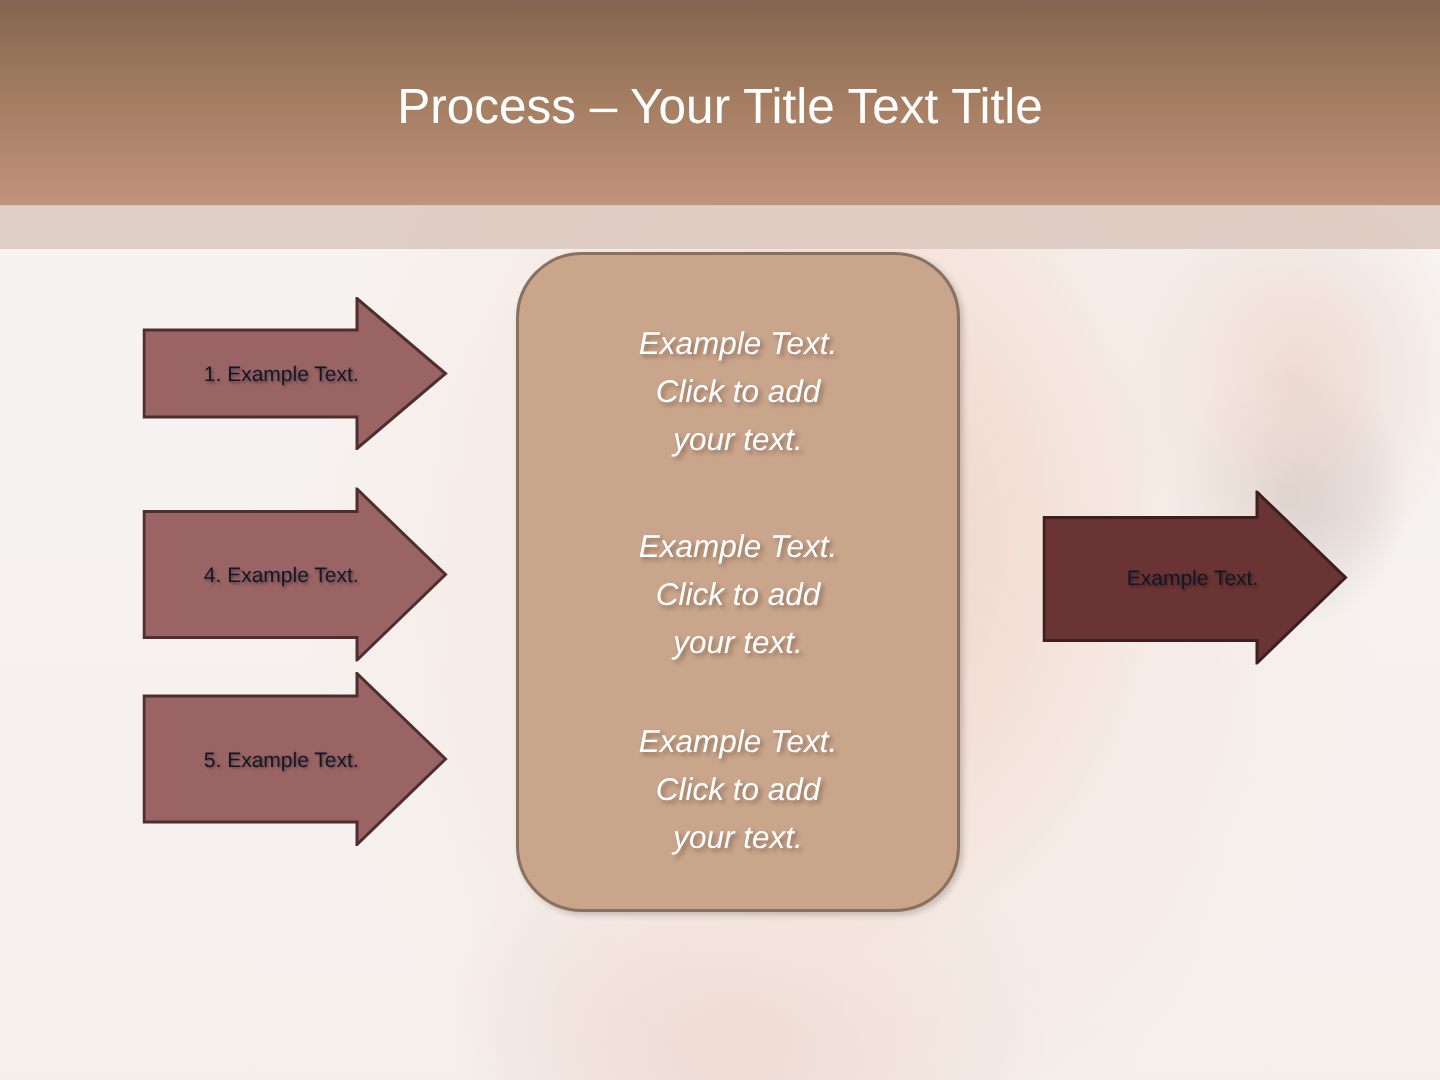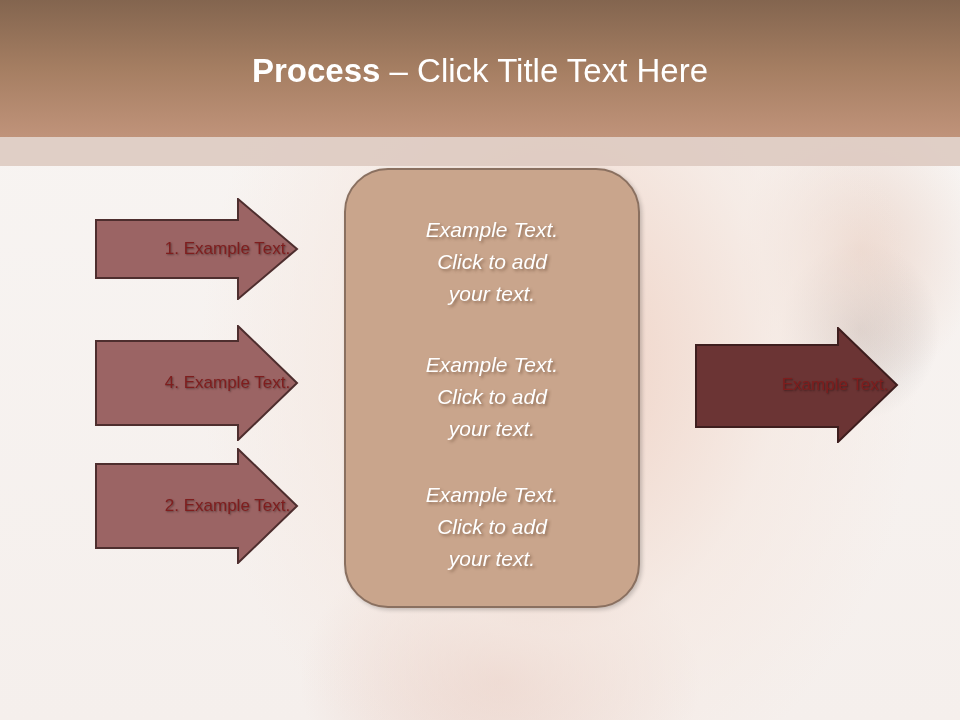--- a/index.html
+++ b/index.html
@@ -6,52 +6,52 @@
   body{width:960px;height:720px;position:relative;overflow:hidden;font-family:"Liberation Sans","DejaVu Sans",sans-serif;background:#f7f4f2;}
   .bg{position:absolute;inset:0;background:
       radial-gradient(ellipse 360px 460px at 560px 360px, rgba(238,205,190,0.9), rgba(245,232,225,0.7) 60%, rgba(247,244,242,0) 100%),
       radial-gradient(ellipse 120px 140px at 860px 250px, rgba(232,205,192,0.7), rgba(247,244,242,0) 100%),
       radial-gradient(ellipse 80px 90px at 860px 330px, rgba(90,80,80,0.25), rgba(247,244,242,0) 100%),
       radial-gradient(ellipse 200px 150px at 500px 680px, rgba(230,200,190,0.8), rgba(247,244,242,0) 100%),
       linear-gradient(#f8f5f3,#f5efec);}
   .header{position:absolute;left:0;top:0;width:960px;height:137px;background:linear-gradient(#83654f,#a57e62 50%,#c0937a);}
   .band{position:absolute;left:0;top:137px;width:960px;height:29px;background:rgba(220,200,190,0.85);}
   .title{position:absolute;left:0;top:52px;width:960px;text-align:center;color:#fff;font-size:33px;}
-  .title b{font-weight:bold;}
+  .title b{font-weight:normal;}
   .arrow{position:absolute;}
   .arrow svg{position:absolute;left:0;top:0;}
-  .arrow .label{position:absolute;left:0;top:0;color:#7f1d1d;font-size:17px;display:flex;align-items:center;justify-content:center;text-shadow:1px 1px 2px rgba(0,0,0,0.4);margin-left:40px;}
+  .arrow .label{position:absolute;left:0;top:0;color:#0f172a;font-size:14px;display:flex;align-items:center;justify-content:center;text-shadow:1px 1px 2px rgba(0,0,0,0.4);}
   .panel{position:absolute;left:344px;top:168px;width:296px;height:440px;background:#c9a58c;border:2px solid #8a7060;border-radius:44px;box-sizing:border-box;box-shadow:2px 2px 4px rgba(0,0,0,0.2);}
   .ptext{position:absolute;left:0;width:292px;text-align:center;color:#fff;font-style:italic;font-size:21px;line-height:32px;text-shadow:2px 2px 3px rgba(80,50,30,0.45);}
 </style>
 </head>
 <body>
 
 <div class="bg"></div>
 <div class="header"></div>
 <div class="band"></div>
-<div class="title"><b>Process</b><span> – Click Title Text Here</span></div>
+<div class="title"><b>Process</b><span> – Your Title Text Title</span></div>
 
 <div class="arrow" style="left:95px;top:198px;width:204px;height:102px;">
   <svg width="204" height="102">
       <polygon points="1,22 143,22 143,1 202,51 143,101 143,80 1,80" fill="#9b6464" stroke="#4e2e2e" stroke-width="2"></polygon>
     </svg>
   <div class="label" style="width:185px;height:102px;">1. Example Text.</div>
 </div>
 <div class="arrow" style="left:95px;top:325px;width:204px;height:116px;">
   <svg width="204" height="116">
       <polygon points="1,16 143,16 143,1 202,58 143,115 143,100 1,100" fill="#9b6464" stroke="#4e2e2e" stroke-width="2"></polygon>
     </svg>
   <div class="label" style="width:185px;height:116px;">4. Example Text.</div>
 </div>
 <div class="arrow" style="left:95px;top:448px;width:204px;height:116px;">
   <svg width="204" height="116">
       <polygon points="1,16 143,16 143,1 202,58 143,115 143,100 1,100" fill="#9b6464" stroke="#4e2e2e" stroke-width="2"></polygon>
     </svg>
-  <div class="label" style="width:185px;height:116px;">2. Example Text.</div>
+  <div class="label" style="width:185px;height:116px;">5. Example Text.</div>
 </div>
 
 <div class="panel">
   <div class="ptext" style="top:44px;">
     <div>Example Text.</div>
     <div>Click  to add</div>
     <div>your text.</div>
   </div>
   <div class="ptext" style="top:179px;">
     <div>Example Text.</div>

